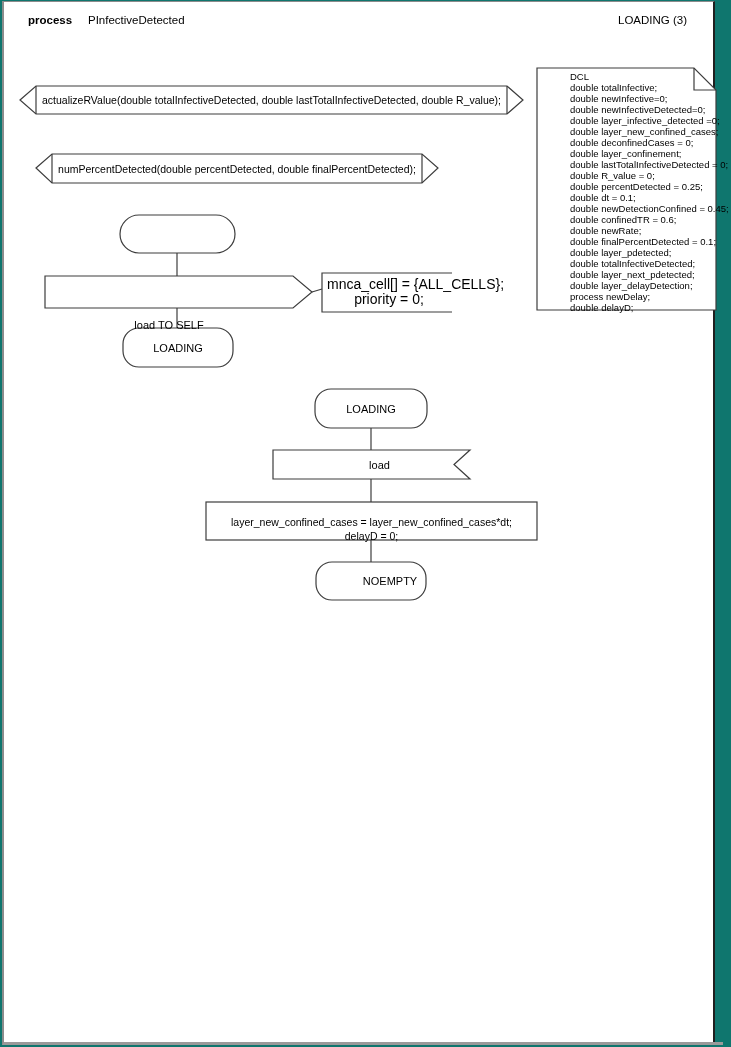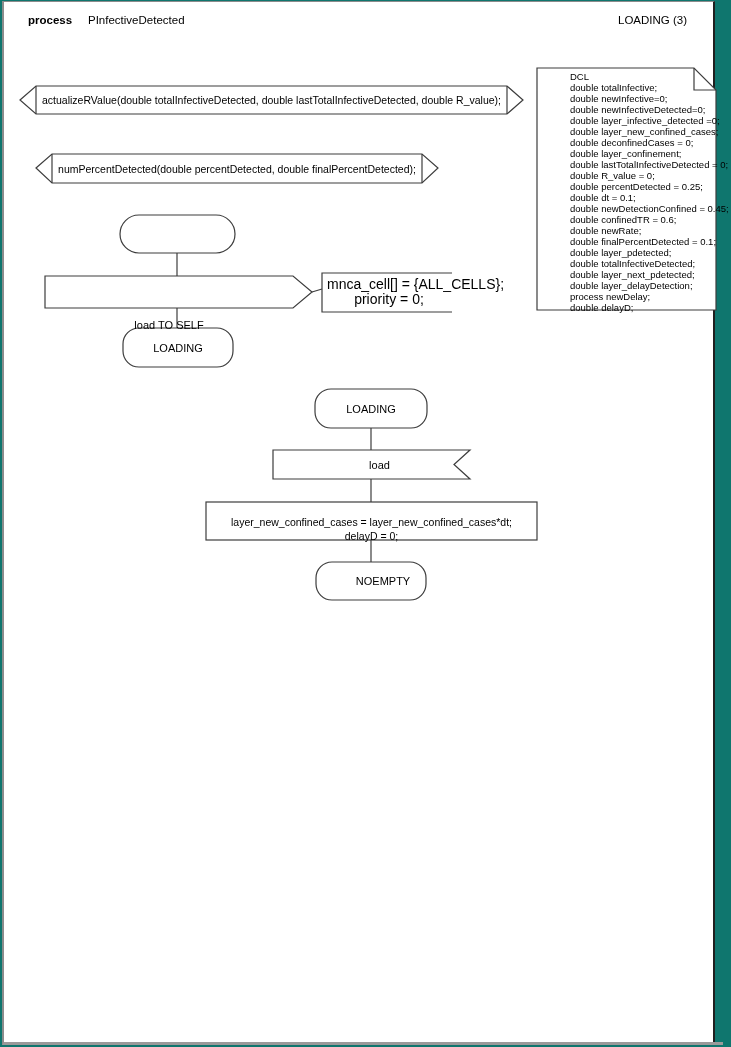--- a/index.html
+++ b/index.html
@@ -132,15 +132,15 @@
 
   <div class="txt shape-label" style="left:315px;top:389px;width:112px;height:39px;">LOADING</div>
 
   <div class="txt shape-label" style="left:273px;top:450px;width:181px;height:29px;margin-left:16px;">load</div>
 
   <div class="txt two-line" style="left:206px;top:502px;width:331px;height:54px;">
     <div>layer_new_confined_cases = layer_new_confined_cases*dt;</div>
     <div>delayD = 0;</div>
   </div>
 
-  <div class="txt shape-label" style="left:328px;top:562px;width:110px;height:38px;">NOEMPTY</div>
+  <div class="txt shape-label" style="left:316px;top:562px;width:110px;height:38px;padding-left:19px;">NOEMPTY</div>
 
 </div>
 
 </body></html>

